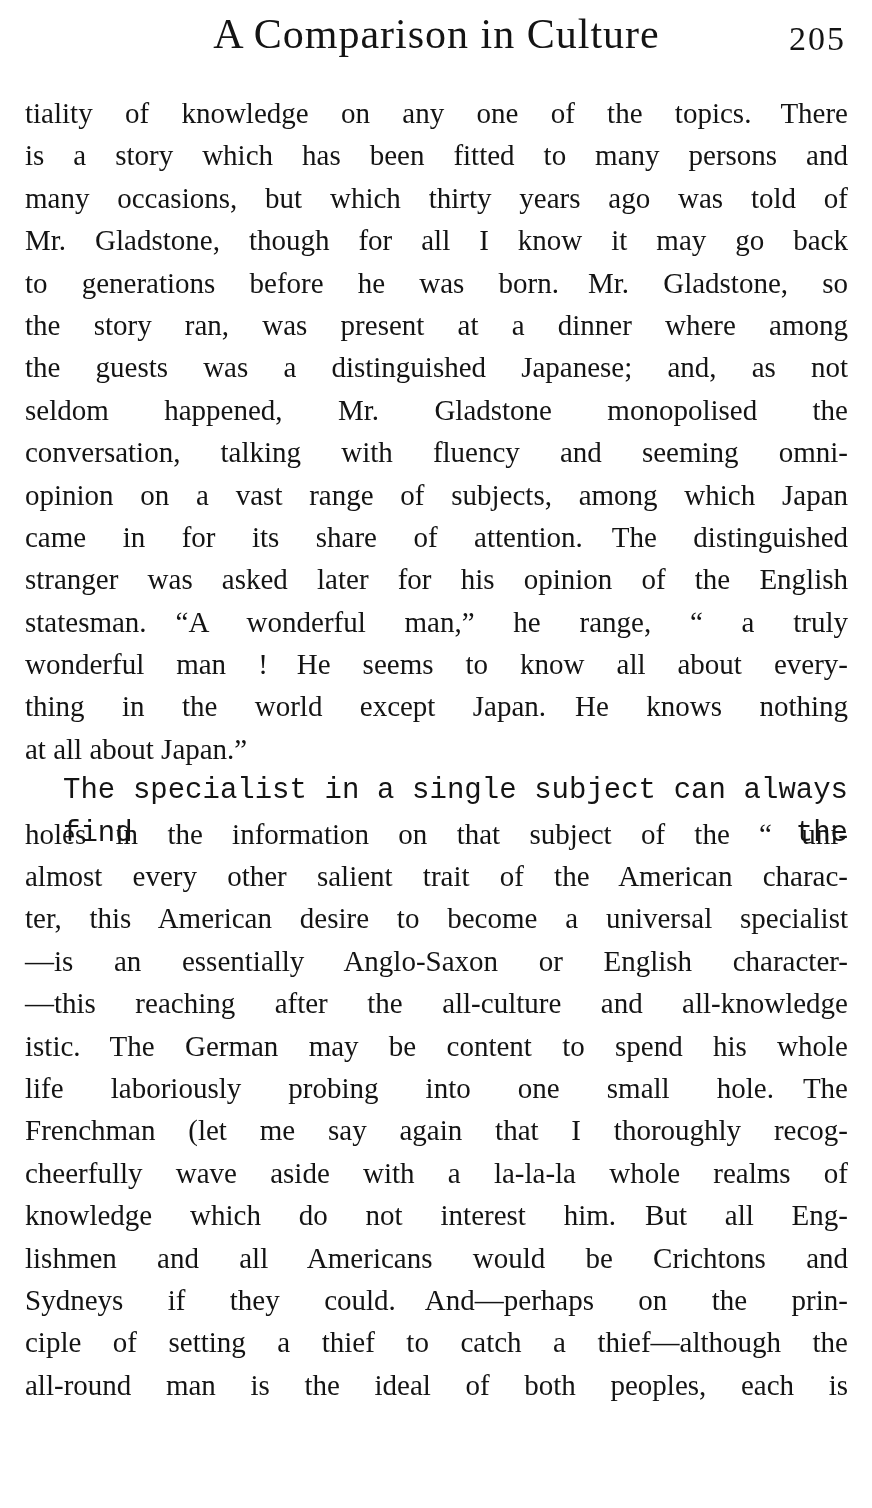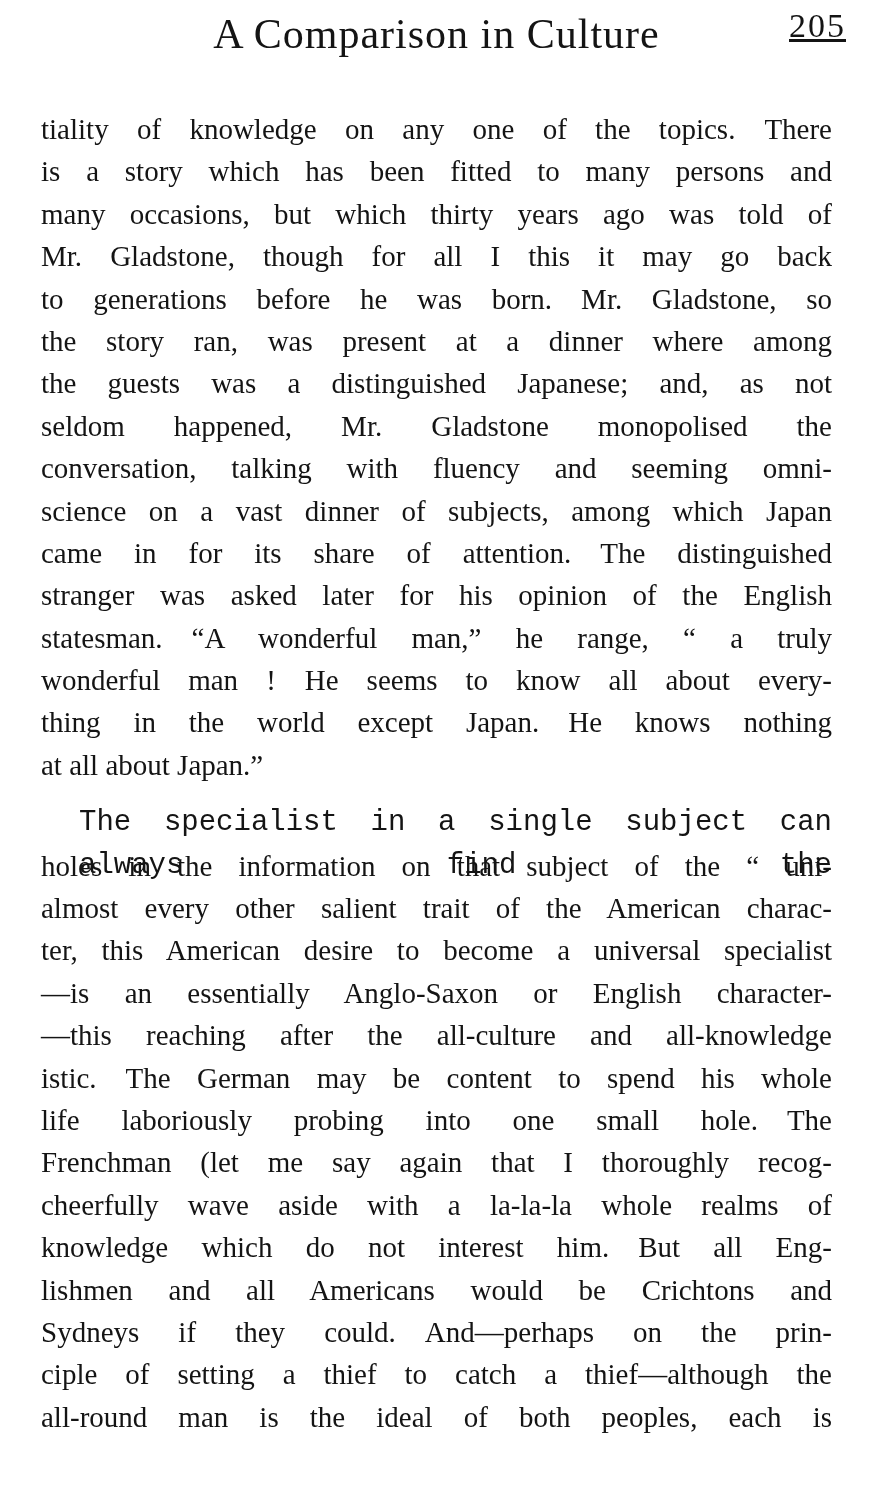--- a/index.html
+++ b/index.html
@@ -27,31 +27,30 @@
   .running-title {
     text-align: center;
     font-size: 42px;
     line-height: 48px;
     letter-spacing: 1px;
     white-space: nowrap;
   }
   .page-number {
     position: absolute;
     right: 26px;
-    top: 7px;
+    top: 20px;
     font-size: 34px;
     letter-spacing: 2px;
-    text-decoration: underline;
   }
   .body-text {
     padding: 0 24px 0 25px;
     font-size: 29px;
   }
   .para {
-    margin: 16px;
+    margin: 0;
   }
   .line {
     height: 42.4px;
     line-height: 42.4px;
     text-align: justify;
     text-align-last: justify;
     white-space: normal;
     overflow: visible;
   }
   .line.no-justify {
@@ -70,27 +69,27 @@
 <div class="page">
   <div class="header">
     <div class="running-title">A Comparison in Culture</div>
     <div class="page-number">205</div>
   </div>
   <div class="body-text">
       <div class="para">
         <div class="line"><span>tiality of knowledge on any one of the topics. There</span></div>
         <div class="line"><span>is a story which has been fitted to many persons and</span></div>
         <div class="line"><span>many occasions, but which thirty years ago was told of</span></div>
-        <div class="line"><span>Mr. Gladstone, though for all I this it may go back</span></div>
+        <div class="line"><span>Mr. Gladstone, though for all I know it may go back</span></div>
         <div class="line"><span>to generations before he was born. Mr. Gladstone, so</span></div>
         <div class="line"><span>the story ran, was present at a dinner where among</span></div>
         <div class="line"><span>the guests was a distinguished Japanese; and, as not</span></div>
         <div class="line"><span>seldom happened, Mr. Gladstone monopolised the</span></div>
         <div class="line"><span>conversation, talking with fluency and seeming omni-</span></div>
-        <div class="line"><span>science on a vast dinner of subjects, among which Japan</span></div>
+        <div class="line"><span>opinion on a vast range of subjects, among which Japan</span></div>
         <div class="line"><span>came in for its share of attention. The distinguished</span></div>
         <div class="line"><span>stranger was asked later for his opinion of the English</span></div>
         <div class="line"><span>statesman. “A wonderful man,” he range, “ a truly</span></div>
         <div class="line"><span>wonderful man ! He seems to know all about every-</span></div>
         <div class="line"><span>thing in the world except Japan. He knows nothing</span></div>
         <div class="line no-justify"><span>at all about Japan.”</span></div>
       </div>
       <div class="para">
         <div class="line indent"><span>The specialist in a single subject can always find the</span></div>
         <div class="line"><span>holes in the information on that subject of the “ uni-</span></div>

